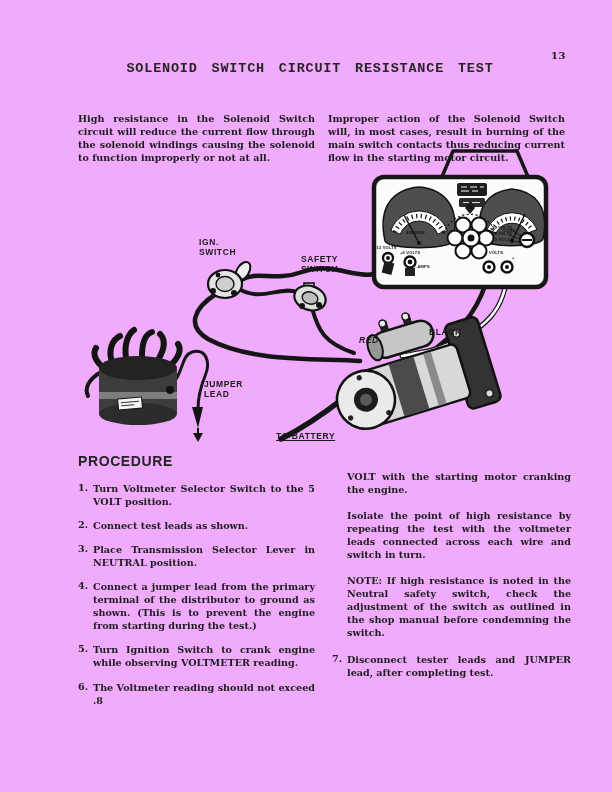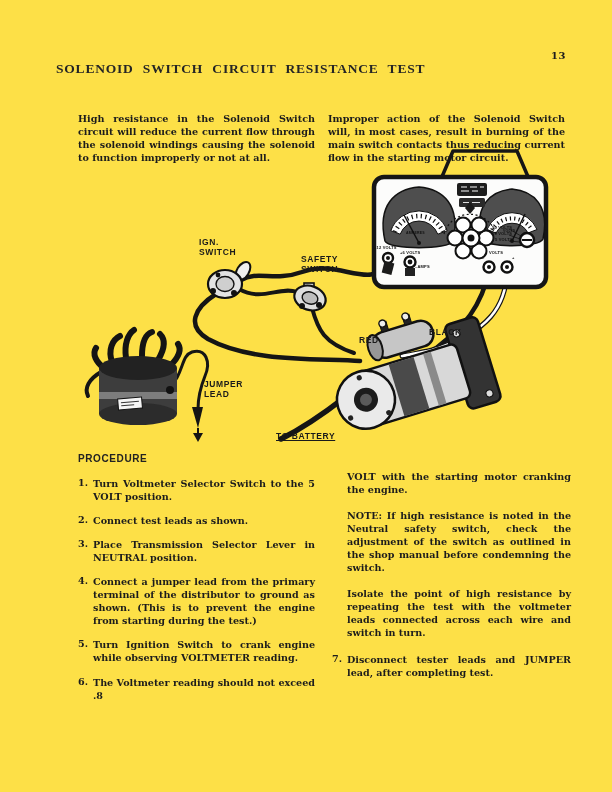--- a/index.html
+++ b/index.html
@@ -1,31 +1,31 @@
 <!DOCTYPE html>
 <html><head>
 <meta charset="utf-8">
 <style>
   html,body{margin:0;padding:0;background:#ffffff;}
-  .page{position:relative;width:612px;height:792px;background:#fde047;overflow:hidden;
+  .page{position:relative;width:612px;height:792px;background:#f0abfc;overflow:hidden;
         font-family:"DejaVu Serif",serif;color:#1c1c1c;}
   .pageno{position:absolute;top:50px;right:46px;font-size:10px;font-weight:bold;letter-spacing:.5px;}
-  .title{position:absolute;top:61px;left:56px;width:508px;
-         font-family:Liberation Serif, serif;font-weight:bold;font-size:13.5px;
+  .title{position:absolute;top:61px;left:56px;width:508px;text-align:center;
+         font-family:Liberation Mono, monospace;font-weight:bold;font-size:13.5px;
          letter-spacing:.8px;word-spacing:5px;color:#252525;}
   .subtitle{position:absolute;top:83px;left:56px;width:508px;text-align:center;
             font-family:"Liberation Sans",sans-serif;font-weight:bold;font-size:9px;
             letter-spacing:2.5px;word-spacing:5px;color:#2a2a2a;}
   .col{position:absolute;width:237px;}
   .col.left{left:78px;top:112px;}
   .col.right{left:328px;top:112px;}
   .body-text{font-size:9.6px;font-weight:bold;line-height:1.36;text-align:justify;margin:0;}
   .proc-left{position:absolute;left:78px;top:453px;width:237px;}
   .proc-right{position:absolute;left:332px;top:470px;width:239px;}
-  .proc-head{font-family:"Liberation Sans",sans-serif;font-weight:bold;font-size:10px;
+  .proc-head{font-family:"Liberation Sans",sans-serif;font-weight:bold;font-size:14px;
              letter-spacing:.6px;margin:0 0 13px 0;color:#222;}
   .step{display:flex;margin-bottom:11px;}
   .step .num{flex:none;width:15px;font-size:9.6px;font-weight:bold;}
   .step .txt{flex:1;font-size:9.6px;font-weight:bold;line-height:1.36;text-align:justify;}
   .cont-para{font-size:9.6px;font-weight:bold;line-height:1.36;text-align:justify;
              margin:0 0 13px 0;padding-left:15px;}
   
   .diagram{position:absolute;left:0;top:0;width:612px;height:792px;}
   .dlabel{position:absolute;font-family:"Liberation Sans",sans-serif;font-weight:bold;
           font-size:8.5px;letter-spacing:.6px;color:#1a1a1a;line-height:1.15;white-space:nowrap;}
@@ -222,21 +222,21 @@
     <div>SWITCH</div>
   </div>
   <div class="dlabel" style="left:301px;top:255px;">
     <div>SAFETY</div>
     <div>SWITCH</div>
   </div>
   <div class="dlabel" style="left:204px;top:380px;">
     <div>JUMPER</div>
     <div>LEAD</div>
   </div>
-  <div class="dlabel" style="left:359px;top:336px;">RED</div>
+  <div class="dlabel" style="left:359px;top:336px;font-style:italic;">RED</div>
   <div class="dlabel" style="left:429px;top:328px;">BLACK</div>
   <div class="dlabel" style="left:276px;top:432px;text-decoration:underline;">TO BATTERY</div>
 
   <div class="mlab tiny" style="left:406px;top:231px;">AMPERES</div>
   <div class="mlab tiny" style="left:503px;top:229px;">VOLTS</div>
   <div class="mlab" style="left:374px;top:245px;">+12 VOLTS</div>
   <div class="mlab" style="left:400px;top:250px;">+6 VOLTS</div>
   <div class="mlab" style="left:415px;top:264px;">–AMPS</div>
   <div class="mlab" style="left:492px;top:225px;">50 VOLTS</div>
   <div class="mlab" style="left:492px;top:231px;">10 VOLTS</div>
@@ -268,21 +268,21 @@
       <span class="txt">Turn Ignition Switch to crank engine while observing VOLTMETER reading.</span>
     </div>
     <div class="step">
       <span class="num">6.</span>
       <span class="txt">The Voltmeter reading should not exceed .8</span>
     </div>
   </div>
 
   <div class="proc-right">
     <p class="cont-para">VOLT with the starting motor cranking the engine.</p>
+    <p class="cont-para">Isolate the point of high resistance by repeating the test with the voltmeter leads connected across each wire and switch in turn.</p>
     <p class="cont-para">NOTE:  If high resistance is noted in the Neutral safety switch, check the adjustment of the switch as outlined in the shop manual before condemning the switch.</p>
-    <p class="cont-para">Isolate the point of high resistance by repeating the test with the voltmeter leads connected across each wire and switch in turn.</p>
     <div class="step">
       <span class="num">7.</span>
       <span class="txt">Disconnect tester leads and JUMPER lead, after completing test.</span>
     </div>
   </div>
 
 </div>
 
 </body></html>

